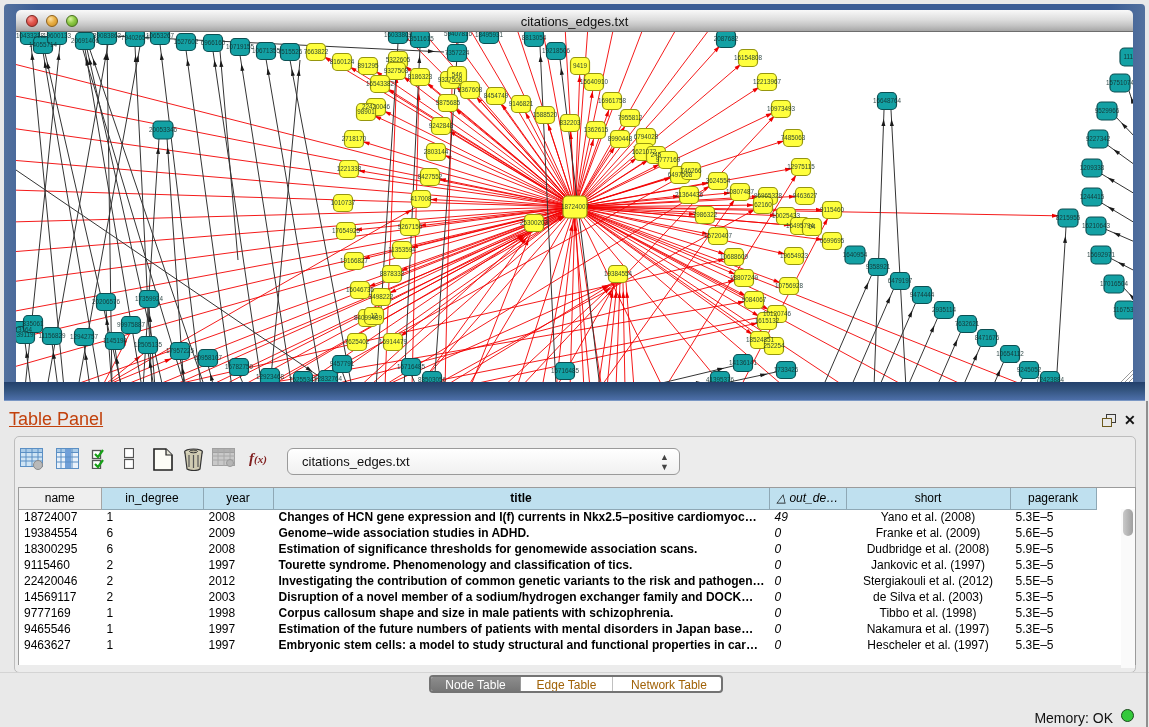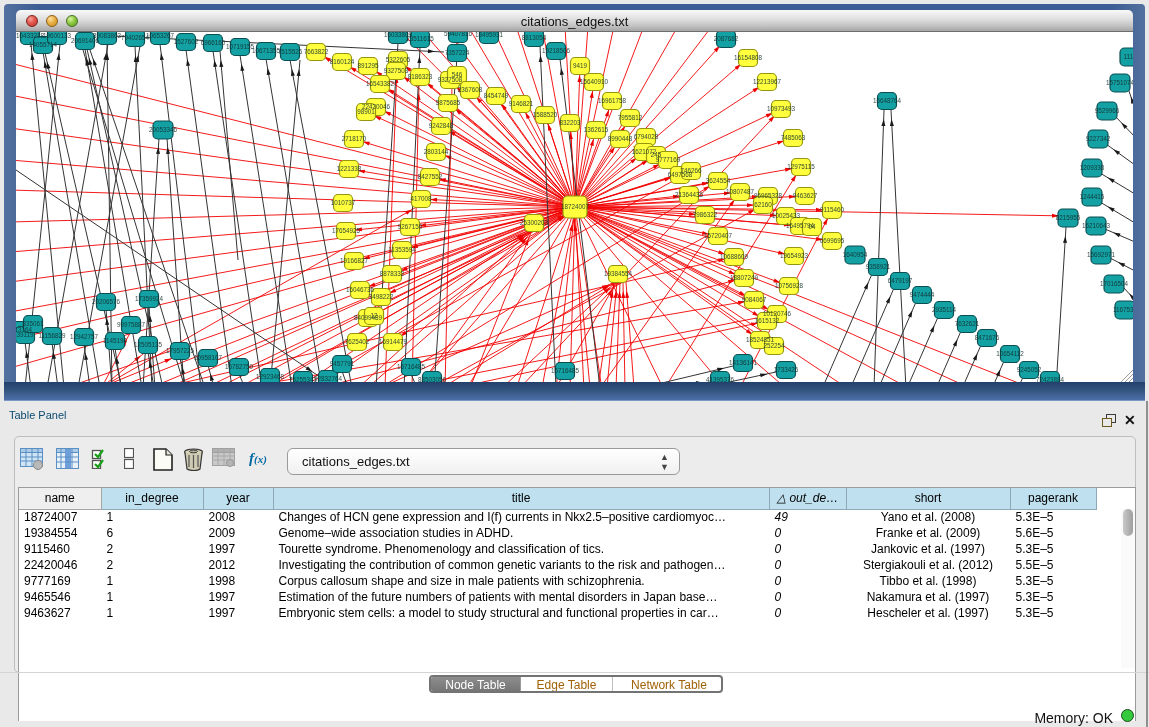--- a/index.html
+++ b/index.html
@@ -19,39 +19,39 @@
 #tl-r { left:10px; background:radial-gradient(circle at 35% 30%,#f7a09a 0%,#e2564d 45%,#b9322a 100%); border:1px solid #7e231e; }
 #tl-o { left:30px; background:radial-gradient(circle at 35% 30%,#fce0a2 0%,#e8af45 45%,#c98b22 100%); border:1px solid #8f6018; }
 #tl-g { left:50px; background:radial-gradient(circle at 35% 30%,#d8f3a0 0%,#8dc943 45%,#5f9a25 100%); border:1px solid #47701c; }
 #canvas { position:absolute; left:12px; top:28px; width:1117px; height:350px; background:#ffffff; overflow:hidden; }
 #splitgrip { position:absolute; left:570px; top:400px; width:0; height:0;
   border-left:5px solid transparent; border-right:5px solid transparent; border-bottom:6px solid #8a8a8a; }
 
 
 #tp { position:absolute; left:0; top:401px; width:1149px; height:326px; background:#e9e9e9; }
 #tp-head { position:absolute; left:0; top:4px; width:1149px; height:26px; }
-#tp-head .t { position:absolute; left:9px; top:4px; font-size:11px; color:#0c4a6e; }
+#tp-head .t { position:absolute; left:9px; top:4px; font-size:18px; color:#c2410c;text-decoration:underline; }
 #float-ic { position:absolute; left:1102px; top:9px; width:14px; height:13px; }
 #close-ic { position:absolute; left:1124px; top:7px; font-size:14px; font-weight:bold; color:#111; }
 #inner { position:absolute; left:14px; top:35px; width:1122px; height:237px;
   background:#ececec; border:1px solid #bdbdbd; border-radius:5px; }
 .ticon { position:absolute; top:47px; }
 #combo { position:absolute; left:287px; top:47px; width:393px; height:27px; background:linear-gradient(to bottom,#ffffff,#f0f0f0);
   border:1px solid #9a9a9a; border-radius:6px; }
 #combo .ct { position:absolute; left:14px; top:5px; font-size:13px; color:#111; }
 #combo .arr { position:absolute; right:10px; top:3px; font-size:9px; color:#444; line-height:10px; text-align:center; }
 
-#tablewrap { position:absolute; left:18px; top:86px; width:1118px; height:234px; background:#ffffff;
+#tablewrap { position:absolute; left:18px; top:86px; width:1118px; height:178px; background:#ffffff;
   border:1px solid #9b9b9b; border-bottom:none; overflow:hidden; }
 table { border-collapse:collapse; table-layout:fixed; width:1102px; font-size:12px; color:#000; }
 th { height:21px; font-weight:normal; text-align:center; font-size:12px;
   background:#bfe0ef; border:1px solid #8fa8b5; border-top:none; }
 th.c0 { background:#efefef; border:1px solid #a5a5a5; border-top:none; border-left:none; }
 td { height:16px; border-right:1px solid #ffffff; overflow:hidden; white-space:nowrap; padding:0 0 0 5px; }
-.c0 { width:82px; } .c1 { width:102px; } .c2 { width:70px; } .c3 { width:496px; }
+.c0 { width:82px; } .c1 { width:102px; } .c2 { width:70px; } .c3 { width:496px;font-weight:bold; }
 .c4 { width:77px;font-style:italic; } .c5 { width:164px; } .c6 { width:86px; } .c7 { width:25px; border-right:none; }
 td.c5 { text-align:center; padding:0; }
 #vsb { position:absolute; left:1121px; top:108px; width:14px; height:159px; background:#fafafa; }
 #vsb .thumb { position:absolute; left:2px; top:0px; width:10px; height:27px; background:linear-gradient(to right,#c9c9c9,#9f9f9f); border-radius:5px; }
 
 #tabs { position:absolute; left:429px; top:274px; width:294px; height:18px; border:2px solid #737373;
   border-radius:4px; background:#ffffff; overflow:hidden; }
 #tabs .seg { position:absolute; top:0; height:18px; font-size:12px; text-align:center; line-height:17px; color:#a16207; }
 #seg1 { left:0; width:89px; background:linear-gradient(to bottom,#8d8d8d,#6f6f6f); color:#fff !important; }
 #seg2 { left:89px; width:92px; border-left:1px solid #9a9a9a; }
@@ -811,21 +811,21 @@
       <path d="M3 5l2 16c3 2 11 2 13 0l2-16" fill="#cfcbb2" stroke="#333" stroke-width="1.2"></path>
       <path d="M7 7v12 M11.5 7v13 M16 7v12" stroke="#555" stroke-width="1.2"></path>
       <ellipse cx="11.5" cy="3.4" rx="4" ry="1.4" fill="#b8b49a" stroke="#333"></ellipse>
     </svg>
     <svg class="ticon" style="left:212px" width="24" height="20" viewBox="0 0 24 20">
       <rect x="0.5" y="0.5" width="22" height="17" fill="#c9c9c9" stroke="#a0a0a0"></rect>
       <rect x="0.5" y="0.5" width="22" height="4" fill="#b0b0b0" stroke="#a0a0a0"></rect>
       <path d="M0 8h23 M0 12h23 M6 1v17 M12 1v17 M18 1v17" stroke="#a8a8a8" stroke-width="1" fill="none"></path>
       <circle cx="18" cy="15" r="3.5" fill="#b5b5b5" stroke="#999"></circle>
     </svg>
-    <div class="ticon" style="left:249px; top:49px; font-size:15px; font-style:italic; font-weight:bold; color:#0369a1; font-family:'Liberation Serif',serif;">f<span style="font-size:11px">(x)</span></div>
+    <div class="ticon" style="left:249px; top:49px; font-size:15px; font-style:italic; font-weight:bold; color:#7f1d1d; font-family:'Liberation Serif',serif;">f<span style="font-size:11px">(x)</span></div>
     <div id="combo">
         <div class="ct">citations_edges.txt</div>
         <div class="arr">▲<br>▼</div>
       </div>
     <div id="tablewrap">
       <table>
         <tbody>
             <tr>
               <th class="c0">name</th>
               <th class="c1">in_degree</th>
@@ -850,37 +850,57 @@
               <td class="c0">19384554</td>
               <td class="c1">6</td>
               <td class="c2">2009</td>
               <td class="c3">Genome–wide association studies in ADHD.</td>
               <td class="c4">0</td>
               <td class="c5">Franke et al. (2009)</td>
               <td class="c6">5.6E–5</td>
               <td class="c7"></td>
             </tr>
 <tr>
+              <td class="c0">18300295</td>
+              <td class="c1">6</td>
+              <td class="c2">2008</td>
+              <td class="c3">Estimation of significance thresholds for genomewide association scans.</td>
+              <td class="c4">0</td>
+              <td class="c5">Dudbridge et al. (2008)</td>
+              <td class="c6">5.9E–5</td>
+              <td class="c7"></td>
+            </tr>
+<tr>
               <td class="c0">9115460</td>
               <td class="c1">2</td>
               <td class="c2">1997</td>
               <td class="c3">Tourette syndrome. Phenomenology and classification of tics.</td>
               <td class="c4">0</td>
               <td class="c5">Jankovic et al. (1997)</td>
               <td class="c6">5.3E–5</td>
               <td class="c7"></td>
             </tr>
 <tr>
               <td class="c0">22420046</td>
               <td class="c1">2</td>
               <td class="c2">2012</td>
               <td class="c3">Investigating the contribution of common genetic variants to the risk and pathogen…</td>
               <td class="c4">0</td>
               <td class="c5">Stergiakouli et al. (2012)</td>
               <td class="c6">5.5E–5</td>
+              <td class="c7"></td>
+            </tr>
+<tr>
+              <td class="c0">14569117</td>
+              <td class="c1">2</td>
+              <td class="c2">2003</td>
+              <td class="c3">Disruption of a novel member of a sodium/hydrogen exchanger family and DOCK…</td>
+              <td class="c4">0</td>
+              <td class="c5">de Silva et al. (2003)</td>
+              <td class="c6">5.3E–5</td>
               <td class="c7"></td>
             </tr>
 <tr>
               <td class="c0">9777169</td>
               <td class="c1">1</td>
               <td class="c2">1998</td>
               <td class="c3">Corpus callosum shape and size in male patients with schizophrenia.</td>
               <td class="c4">0</td>
               <td class="c5">Tibbo et al. (1998)</td>
               <td class="c6">5.3E–5</td>

